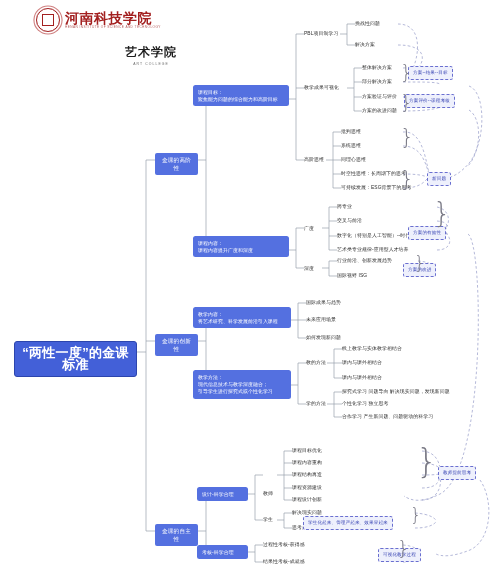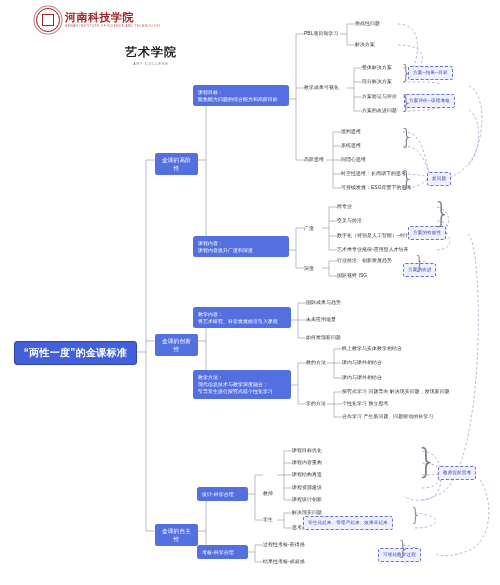--- a/index.html
+++ b/index.html
@@ -20,39 +20,39 @@
     width:22px;height:22px;border-radius:50%;
     border:1.6px solid #a32020;
     display:flex;align-items:center;justify-content:center;
     box-shadow:0 0 0 1.5px #fff, 0 0 0 2.6px #cf7f7f;
   }
   .seal i{
     display:block;width:10px;height:10px;border:1.4px solid #a32020;
     font-style:normal;
   }
   .uni-name{
-    color:#a32020;font-size:11px;font-weight:bold;letter-spacing:.5px;
+    color:#a32020;font-size:14px;font-weight:bold;letter-spacing:.5px;
     line-height:1.05;
   }
   .uni-sub{
     display:block;color:#b35a5a;font-size:3.2px;letter-spacing:.4px;
     transform:scaleY(.9);
   }
   .college{position:absolute;left:125px;top:8px;text-align:center;margin-top:36px;}
   .college-cn{color:#1d1d1d;font-size:12px;font-weight:bold;letter-spacing:1px;}
   .college-en{color:#6a6a6a;font-size:3.4px;letter-spacing:1.1px;margin-top:1px;}
 
   
   .node{
     position:absolute;box-sizing:border-box;
     white-space:pre-line;
   }
   .n-root{
     background:#4360d8;color:#fff;border:1px solid #2c45ad;border-radius:3px;
-    font-size:10px;line-height:12px;padding:5px 7px;font-weight:bold;
+    font-size:13px;line-height:12px;padding:5px 7px;font-weight:bold;
     letter-spacing:.3px;text-align:center;
   }
   .n-l2{
     background:#5470e0;color:#fff;border-radius:2px;
     font-size:5.6px;line-height:8px;padding:3px 5px;text-align:center;
     letter-spacing:.2px;
   }
   .n-l3-box{
     background:#5470e0;color:#fff;border-radius:2.5px;
     font-size:4.9px;line-height:7.2px;padding:3.5px 5px;

